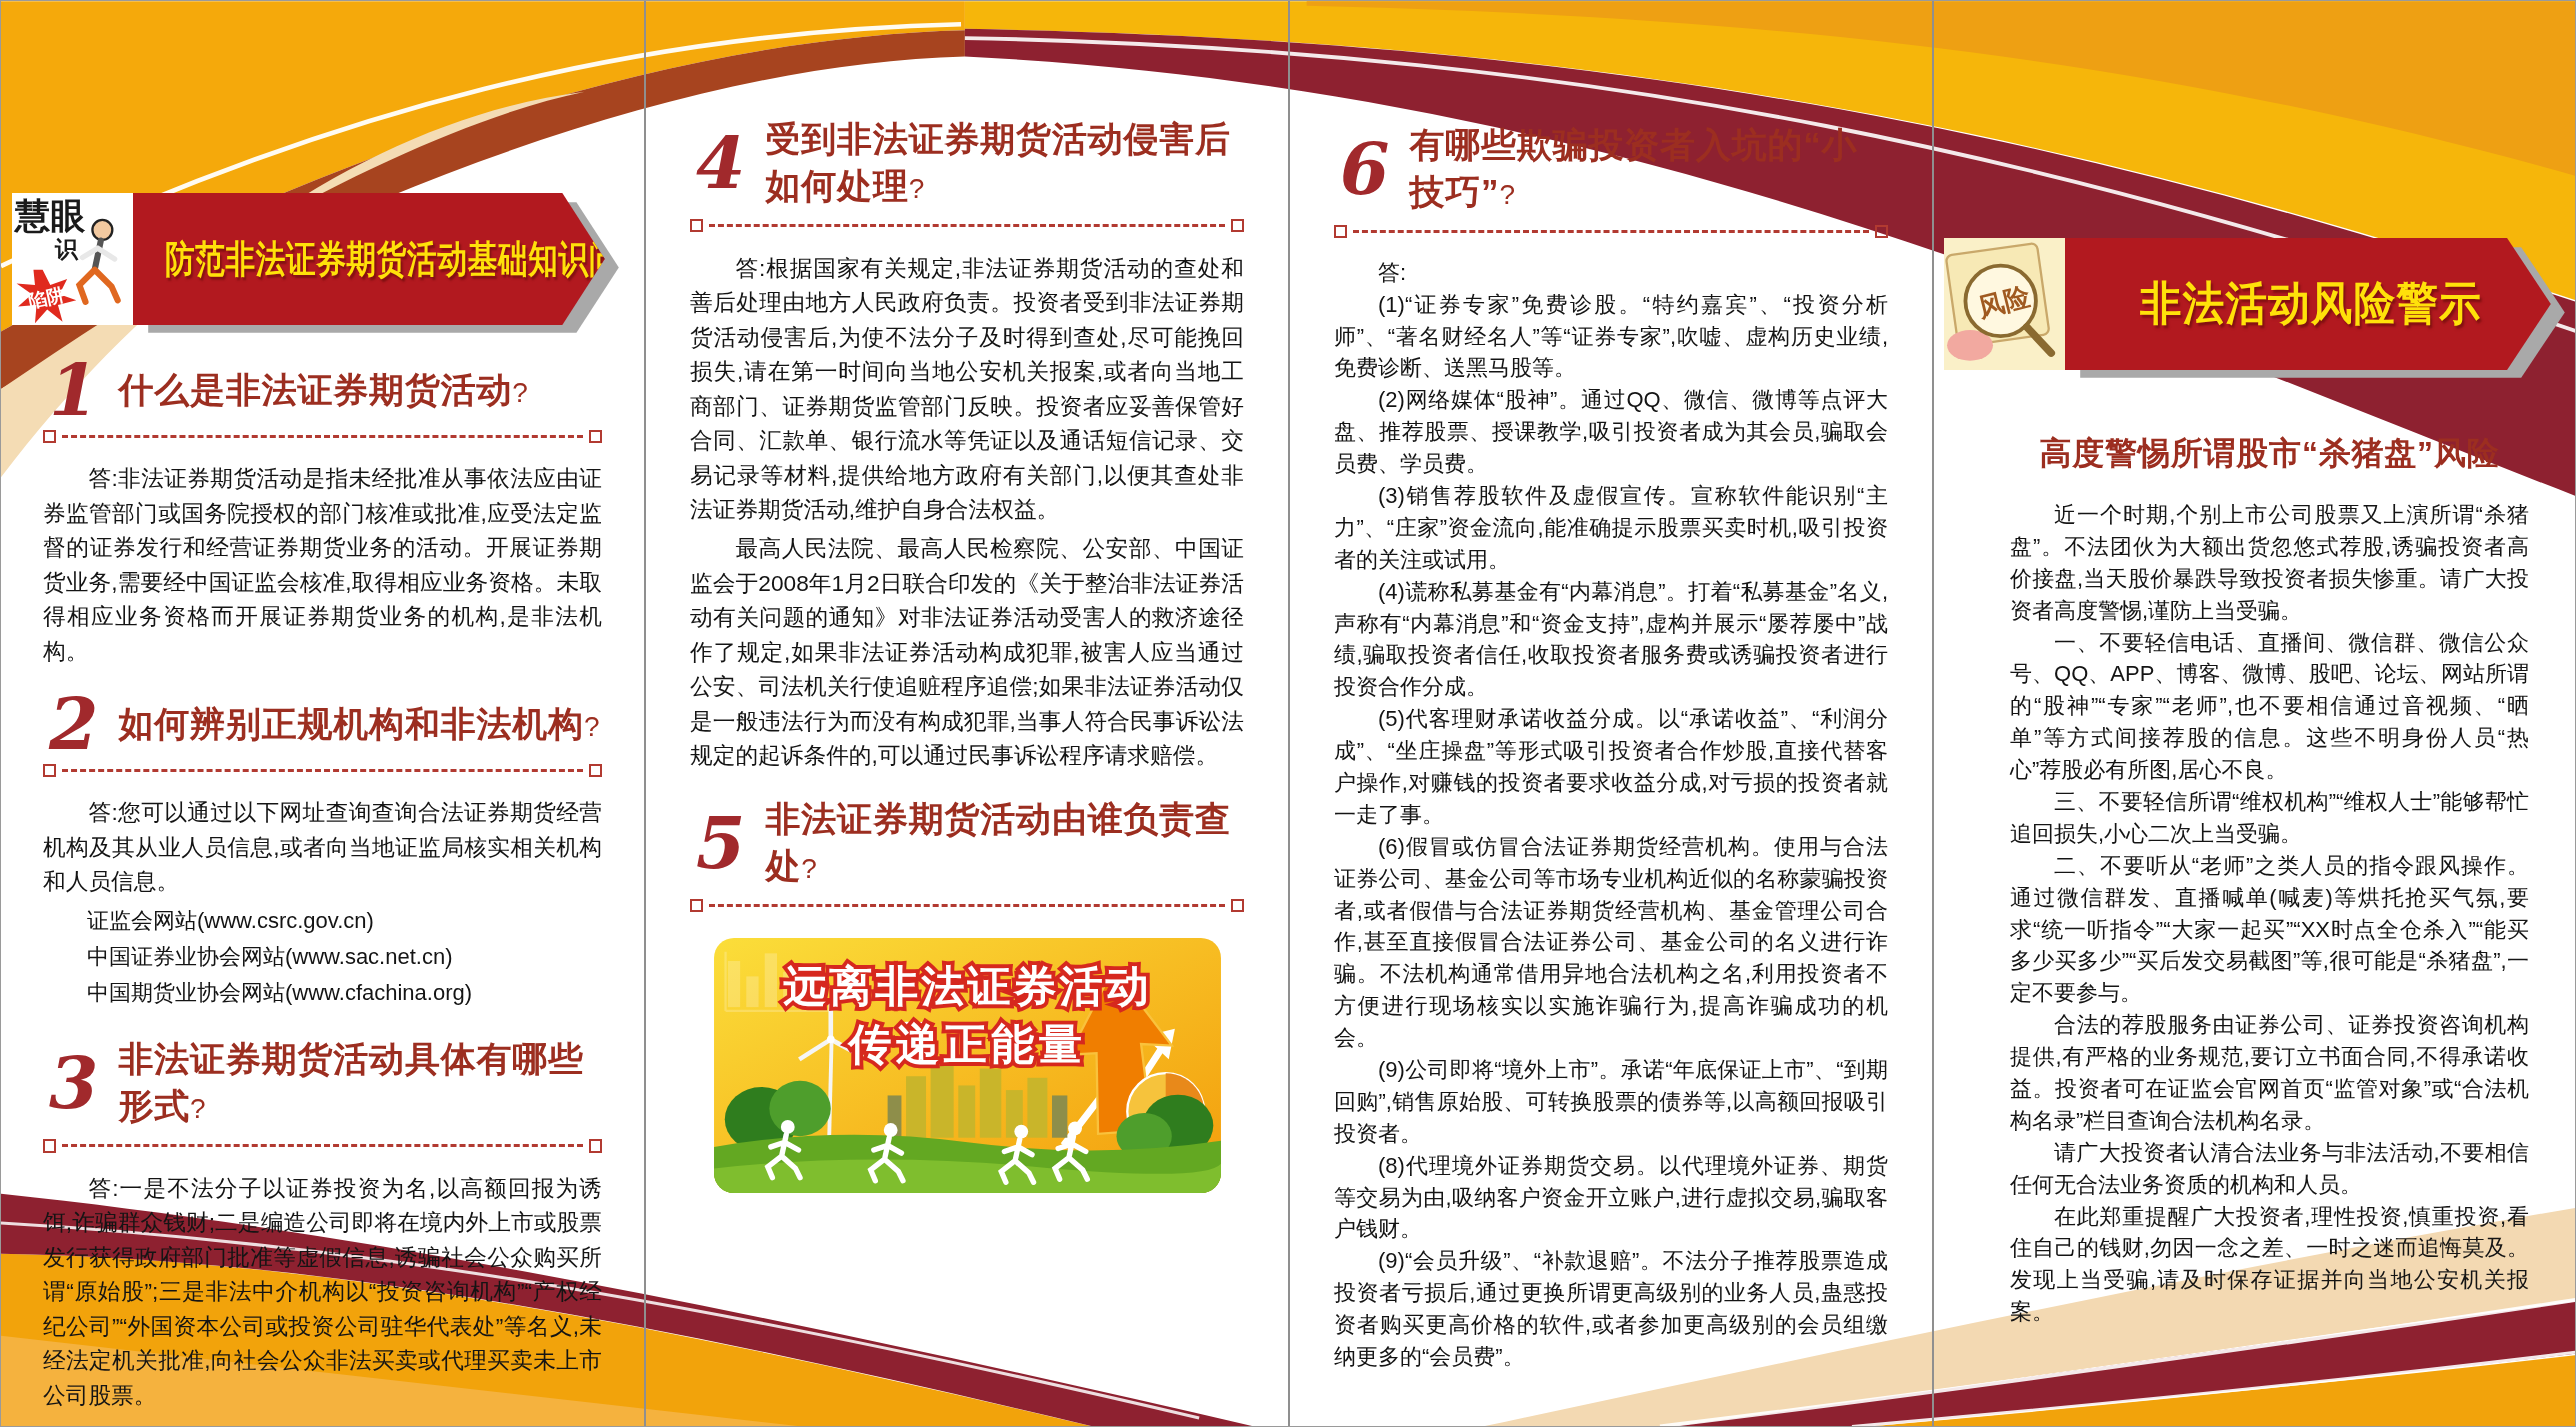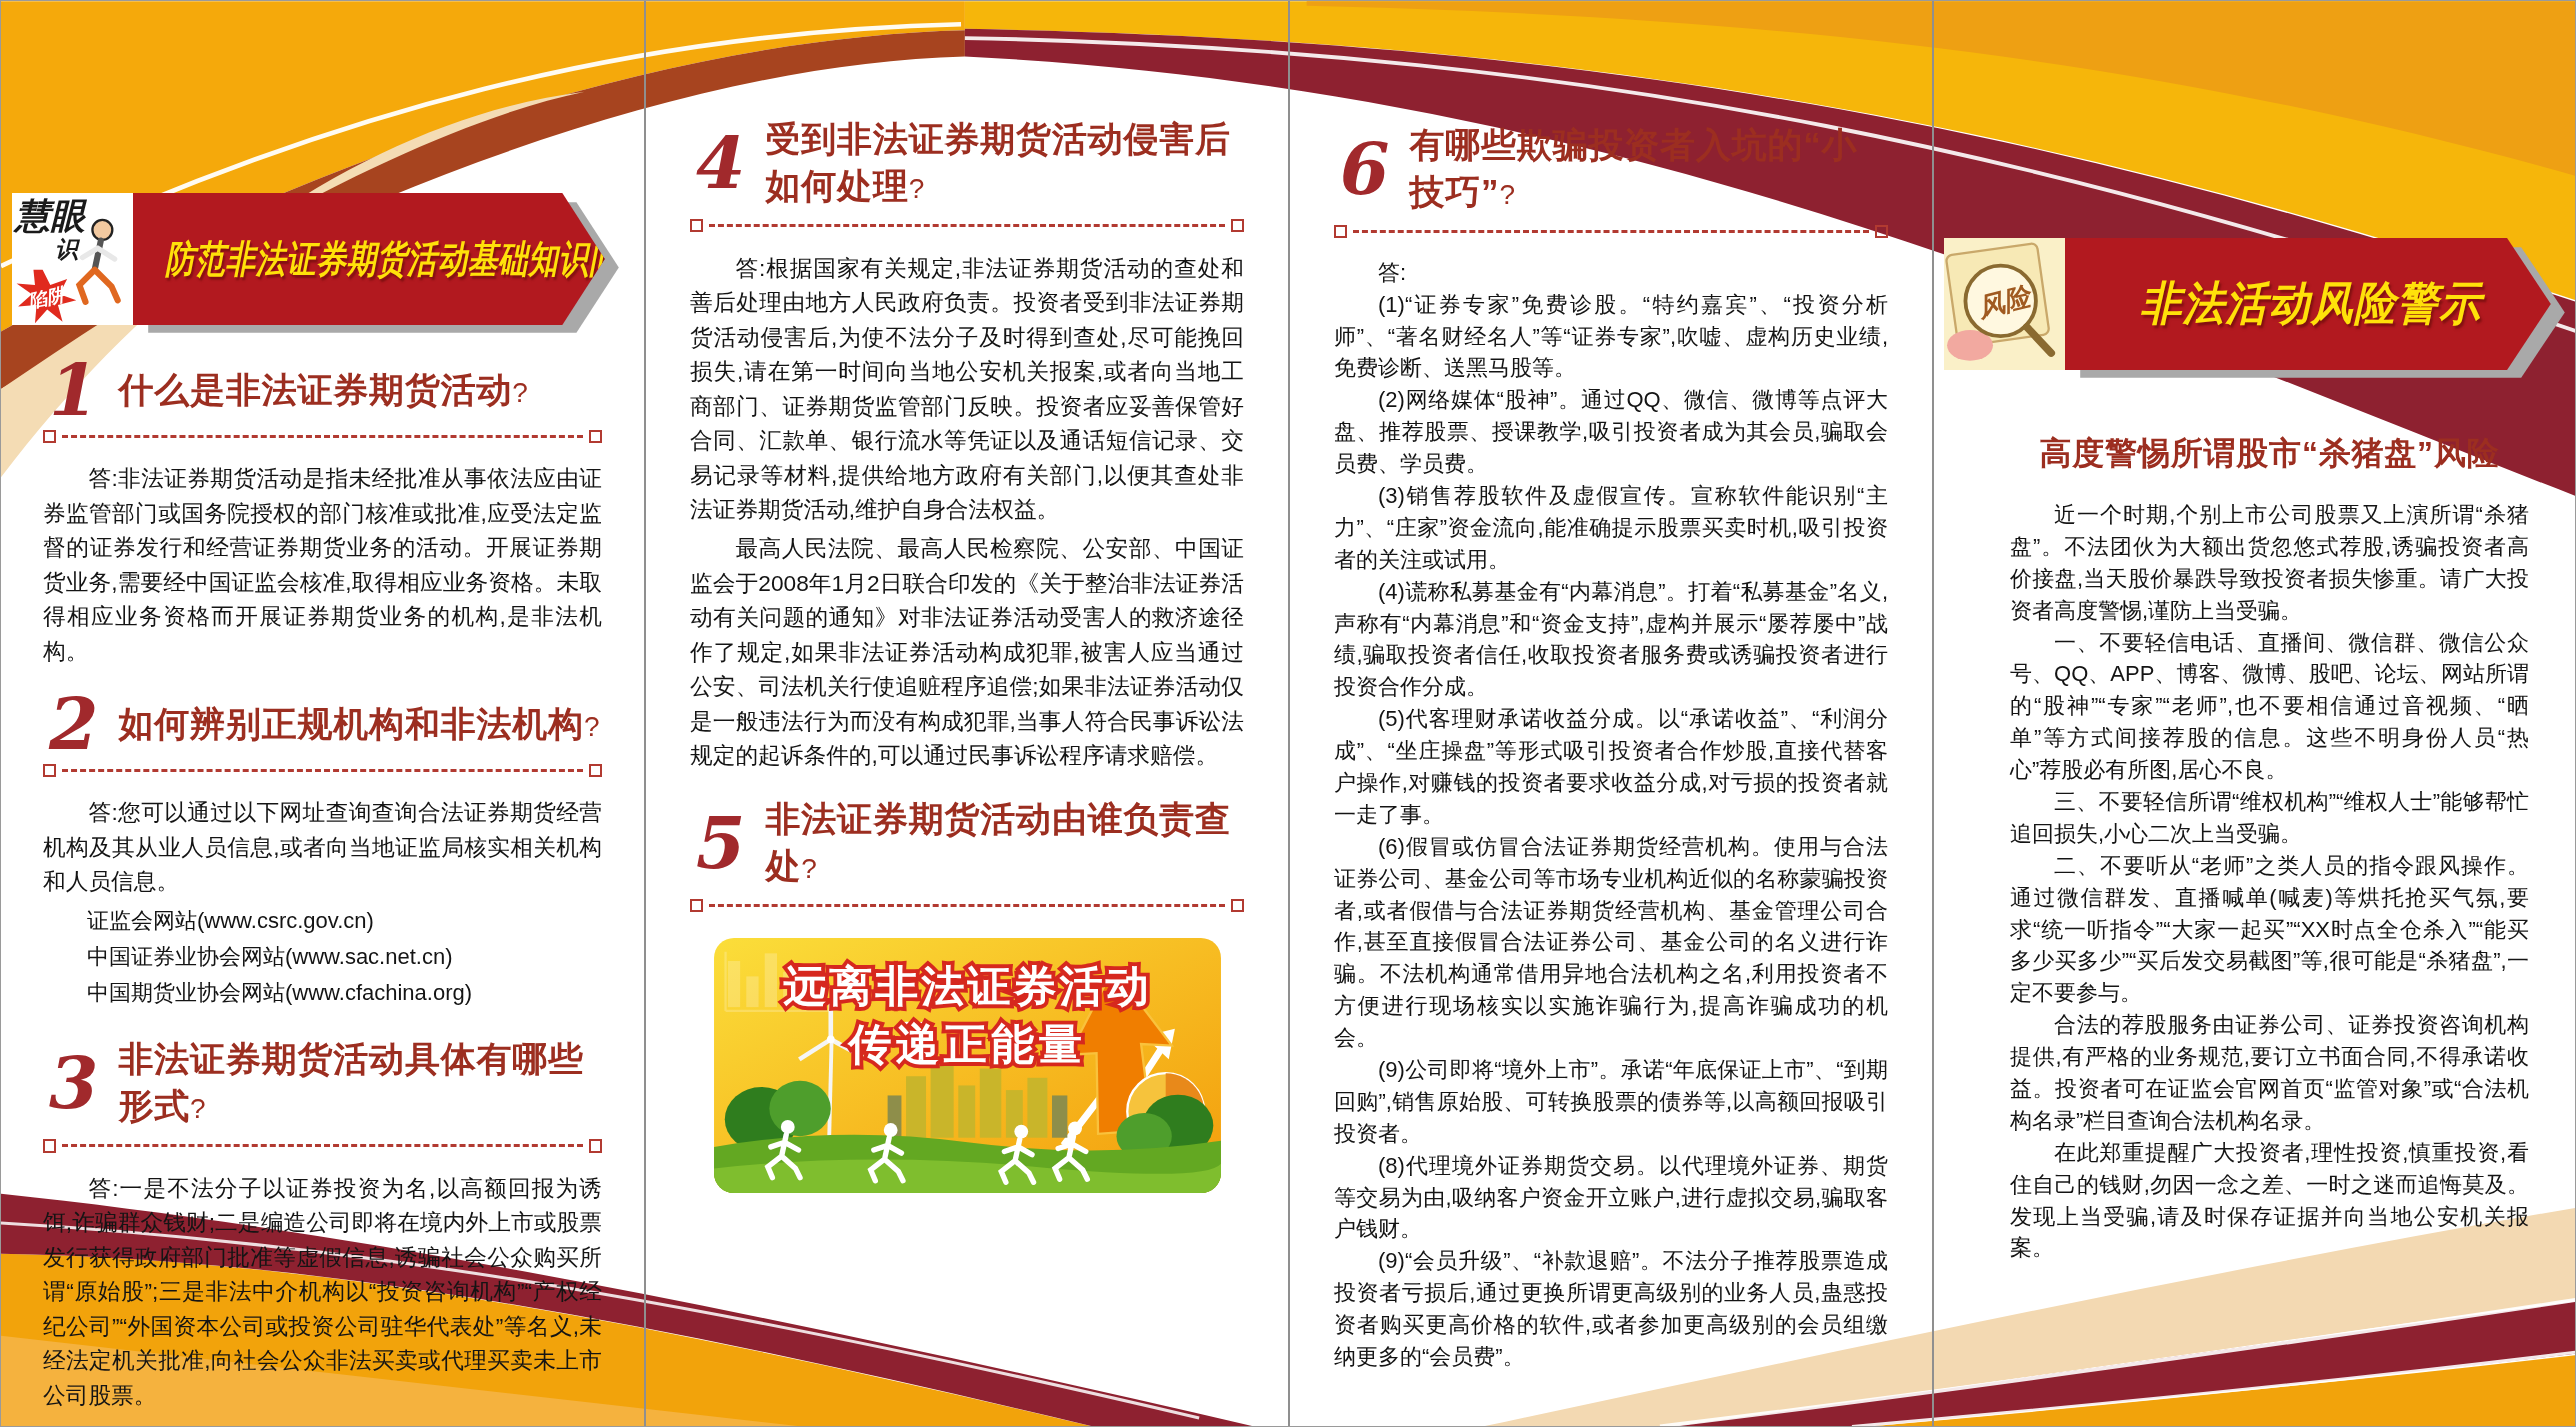--- a/index.html
+++ b/index.html
@@ -5,21 +5,21 @@
   html,body{margin:0;padding:0;background:#e8e8e8;}
   #canvas{
     position:relative;width:2576px;height:1427px;background:#ffffff;
     font-family:"Liberation Sans",sans-serif;overflow:hidden;
     border:1.5px solid #9a9a9a;box-sizing:border-box;
   }
   .deco{position:absolute;left:0;z-index:1;pointer-events:none;}
   .fold{position:absolute;top:0;width:2.3px;height:100%;background:#8f8f8f;z-index:3;}
   .panel{position:absolute;top:0;height:100%;z-index:4;}
   
-  .banner-row{position:absolute;display:flex;z-index:5;font-style:italic;}
+  .banner-row{position:absolute;display:flex;z-index:5;}
   .badge-box{flex:0 0 121px;height:100%;position:relative;background:#fff;}
   .arrow-wrap{position:relative;flex:1;height:100%;}
   .arrow-shadow{position:absolute;top:9.2px;left:15.4px;right:-14px;bottom:-7.7px;background:#a9a9a9;
     clip-path:polygon(0 0,91% 0,100% 50%,91% 100%,0 100%);}
   .arrow-red{position:absolute;inset:0;background:#b2191f;
     clip-path:polygon(0 0,91% 0,100% 50%,91% 100%,0 100%);
     display:flex;align-items:center;justify-content:flex-start;padding-left:32px;}
   .banner-text{color:#ffe10a;font-weight:bold;white-space:nowrap;
     text-shadow:2.3px 3.1px 2.3px rgba(90,10,5,.55);}
   .banner-text.t1{font-size:38px;transform:scaleX(.78);transform-origin:left center;letter-spacing:0.8px;}
@@ -281,18 +281,19 @@
       </div>
     </div>
 
     <div style="position:absolute;top:415px;left:77px;right:48px;">
       <div class="p4-sub">高度警惕所谓股市“杀猪盘”风险</div>
       <p class="para">近一个时期,个别上市公司股票又上演所谓“杀猪盘”。不法团伙为大额出货忽悠式荐股,诱骗投资者高价接盘,当天股价暴跌导致投资者损失惨重。请广大投资者高度警惕,谨防上当受骗。</p>
       <p class="para">一、不要轻信电话、直播间、微信群、微信公众号、QQ、APP、博客、微博、股吧、论坛、网站所谓的“股神”“专家”“老师”,也不要相信通过音视频、“晒单”等方式间接荐股的信息。这些不明身份人员“热心”荐股必有所图,居心不良。</p>
       <p class="para">三、不要轻信所谓“维权机构”“维权人士”能够帮忙追回损失,小心二次上当受骗。</p>
       <p class="para">二、不要听从“老师”之类人员的指令跟风操作。通过微信群发、直播喊单(喊麦)等烘托抢买气氛,要求“统一听指令”“大家一起买”“XX时点全仓杀入”“能买多少买多少”“买后发交易截图”等,很可能是“杀猪盘”,一定不要参与。</p>
       <p class="para">合法的荐股服务由证券公司、证券投资咨询机构提供,有严格的业务规范,要订立书面合同,不得承诺收益。投资者可在证监会官网首页“监管对象”或“合法机构名录”栏目查询合法机构名录。</p>
+      <p class="para">请广大投资者认清合法业务与非法活动,不要相信任何无合法业务资质的机构和人员。</p>
       <p class="para">在此郑重提醒广大投资者,理性投资,慎重投资,看住自己的钱财,勿因一念之差、一时之迷而追悔莫及。发现上当受骗,请及时保存证据并向当地公安机关报案。</p>
     </div>
   </div>
 
 </div>
 
 
 </body></html>

